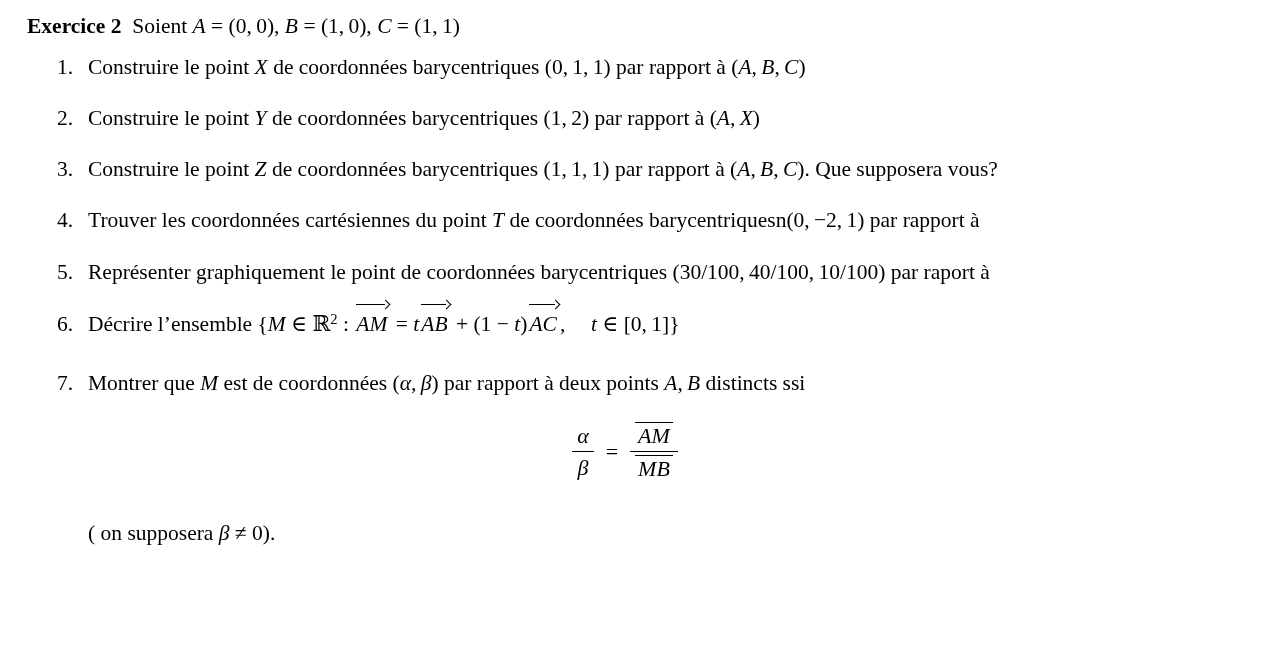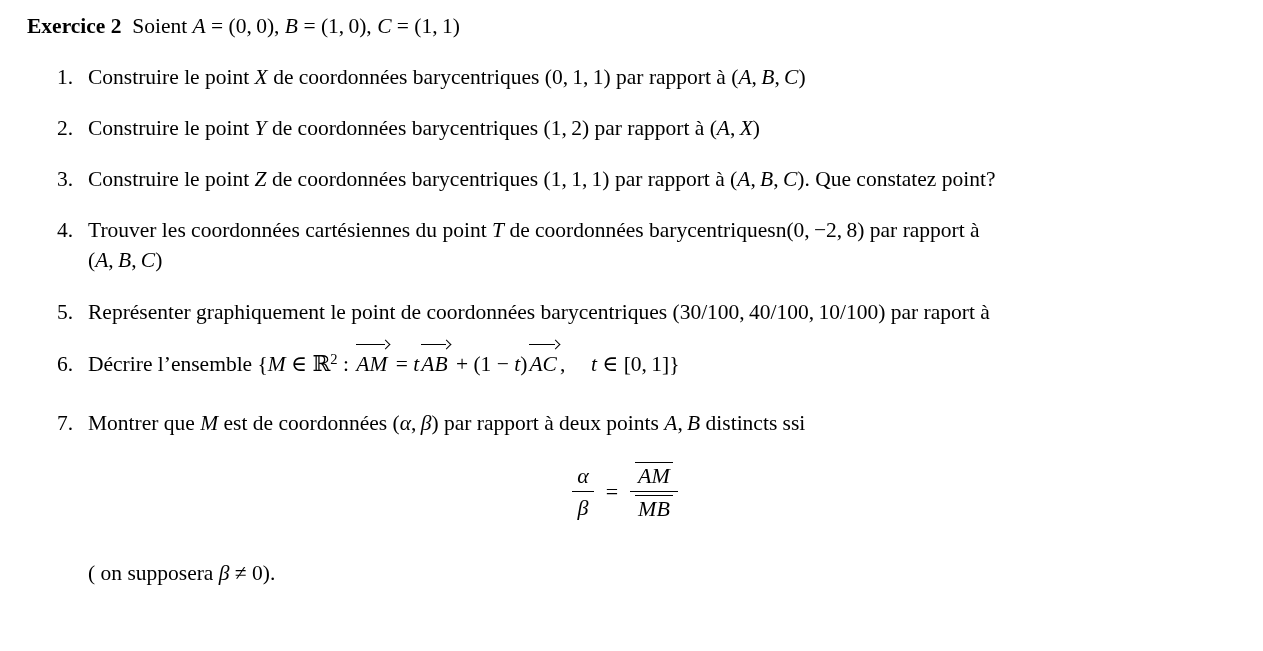--- a/index.html
+++ b/index.html
@@ -8,21 +8,21 @@
     background:#ffffff;color:#000000;
     font-family:"Liberation Serif","DejaVu Serif",serif;
     font-size:21.5px;line-height:30px;
   }
   .doc{padding:11px 40px 0 27px;}
   .seg{white-space:pre-wrap;}
   .bf{font-weight:700;}
   .it{font-style:italic;}
   .rm{font-style:normal;}
   .sup{font-size:0.68em;position:relative;top:-0.5em;font-style:normal;}
-  .title{margin-bottom:21px;}
+  .title{margin-bottom:11px;}
   .item{display:flex;margin-bottom:21px;}
   .item .num{flex:0 0 31px;margin-left:30px;font-style:normal;}
   .item .body{flex:1;}
   .mb22{margin-bottom:22px;}
   .mb27{margin-bottom:27px;}
   .mb0{margin-bottom:0;}
   
   .vec{position:relative;display:inline-block;font-style:italic;margin:0 3px 0 2px;}
   .vec::before{content:"";position:absolute;left:0;right:2px;top:-5px;border-top:1.4px solid #000;}
   .vec::after{content:"";position:absolute;right:-2px;top:-8px;width:6px;height:6px;
@@ -54,29 +54,28 @@
   <div class="item">
     <span class="num">2.</span>
     <div class="body">
       <div class="line"><span class="seg rm">Construire le point </span><span class="seg it">Y</span><span class="seg rm"> de coordonnées barycentriques (1, 2) par rapport à (</span><span class="seg it">A</span><span class="seg rm">, </span><span class="seg it">X</span><span class="seg rm">)</span></div>
     </div>
   </div>
 
   <div class="item">
     <span class="num">3.</span>
     <div class="body">
-      <div class="line"><span class="seg rm">Construire le point </span><span class="seg it">Z</span><span class="seg rm"> de coordonnées barycentriques (1, 1, 1) par rapport à (</span><span class="seg it">A</span><span class="seg rm">, </span><span class="seg it">B</span><span class="seg rm">, </span><span class="seg it">C</span><span class="seg rm">). Que constatez point?</span></div>
+      <div class="line"><span class="seg rm">Construire le point </span><span class="seg it">Z</span><span class="seg rm"> de coordonnées barycentriques (1, 1, 1) par rapport à (</span><span class="seg it">A</span><span class="seg rm">, </span><span class="seg it">B</span><span class="seg rm">, </span><span class="seg it">C</span><span class="seg rm">). Que supposera vous?</span></div>
     </div>
   </div>
 
   <div class="item mb22">
     <span class="num">4.</span>
     <div class="body">
-      <div class="line"><span class="seg rm">Trouver les coordonnées cartésiennes du point </span><span class="seg it">T</span><span class="seg rm"> de coordonnées barycentriquesn(0, −2, 8) par rapport à</span></div>
-      <div class="line"><span class="seg rm">(</span><span class="seg it">A</span><span class="seg rm">, </span><span class="seg it">B</span><span class="seg rm">, </span><span class="seg it">C</span><span class="seg rm">)</span></div>
+      <div class="line"><span class="seg rm">Trouver les coordonnées cartésiennes du point </span><span class="seg it">T</span><span class="seg rm"> de coordonnées barycentriquesn(0, −2, 1) par rapport à</span></div>
     </div>
   </div>
 
   <div class="item mb22">
     <span class="num">5.</span>
     <div class="body">
       <div class="line"><span class="seg rm">Représenter graphiquement le point de coordonnées barycentriques (30/100, 40/100, 10/100) par raport à</span></div>
     </div>
   </div>
 

